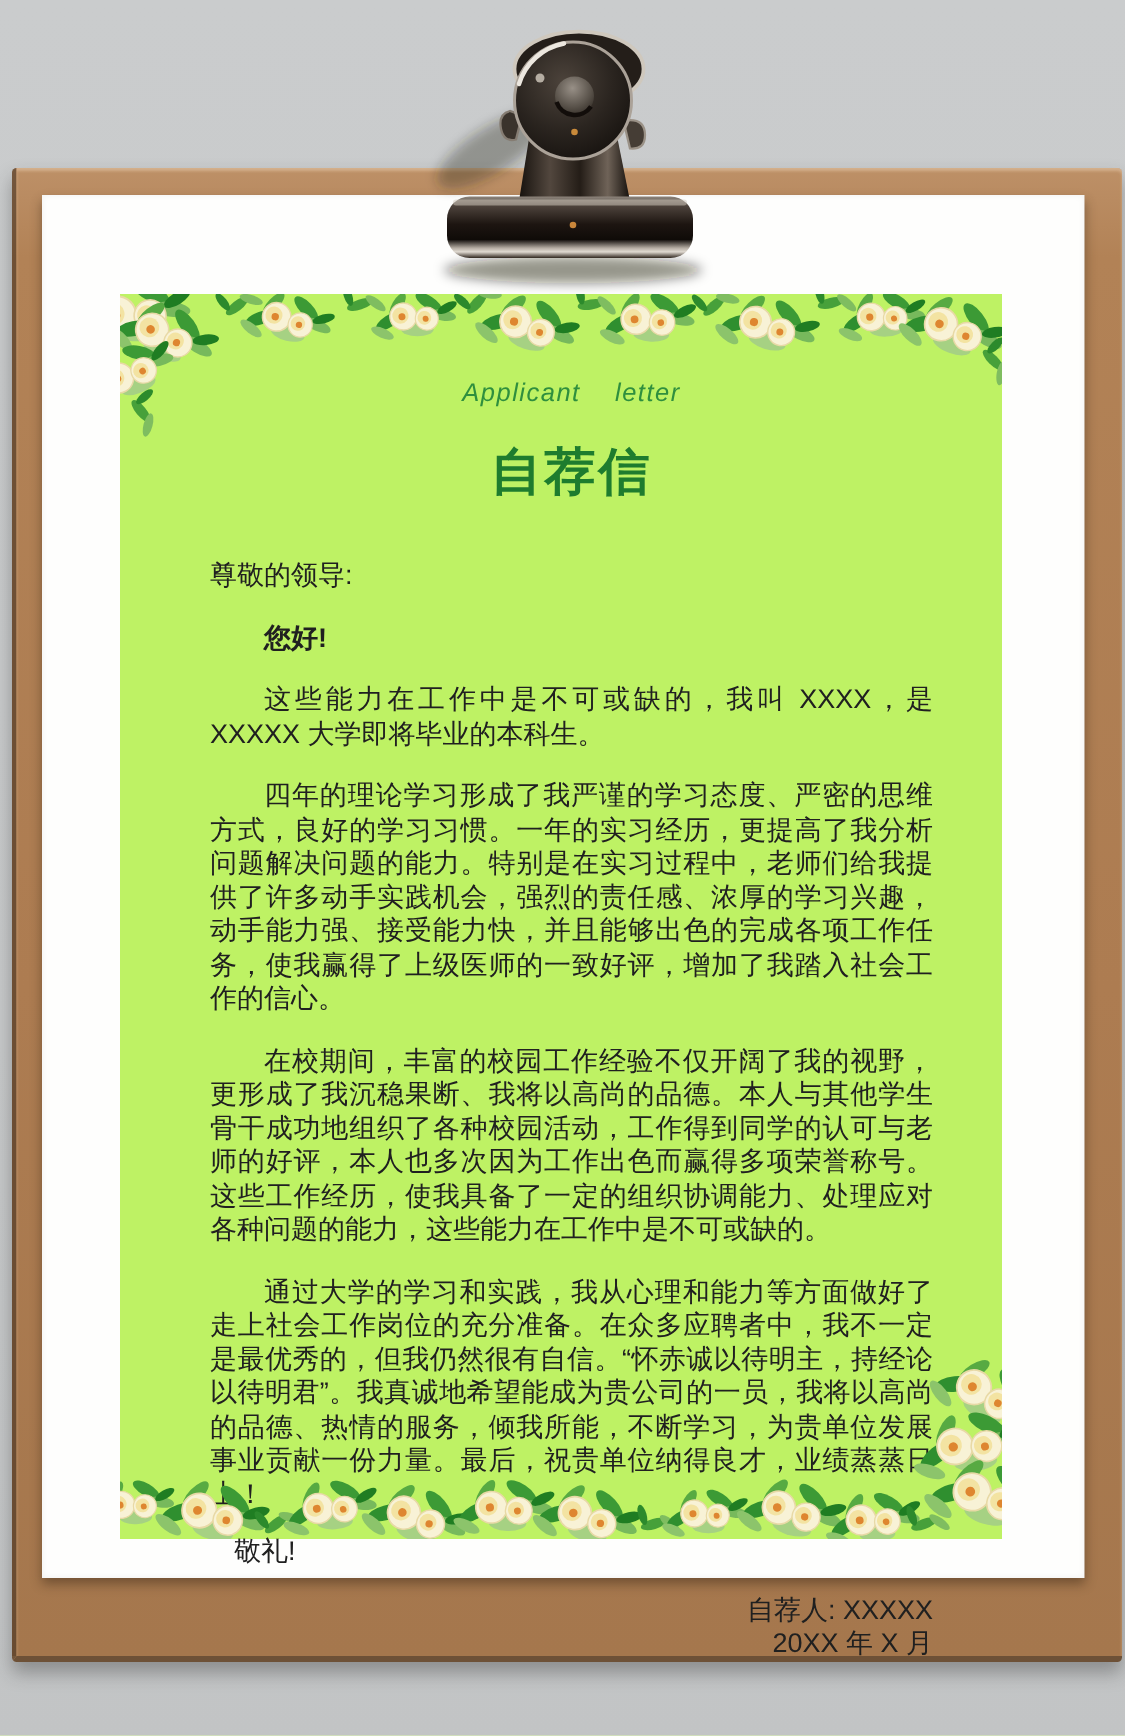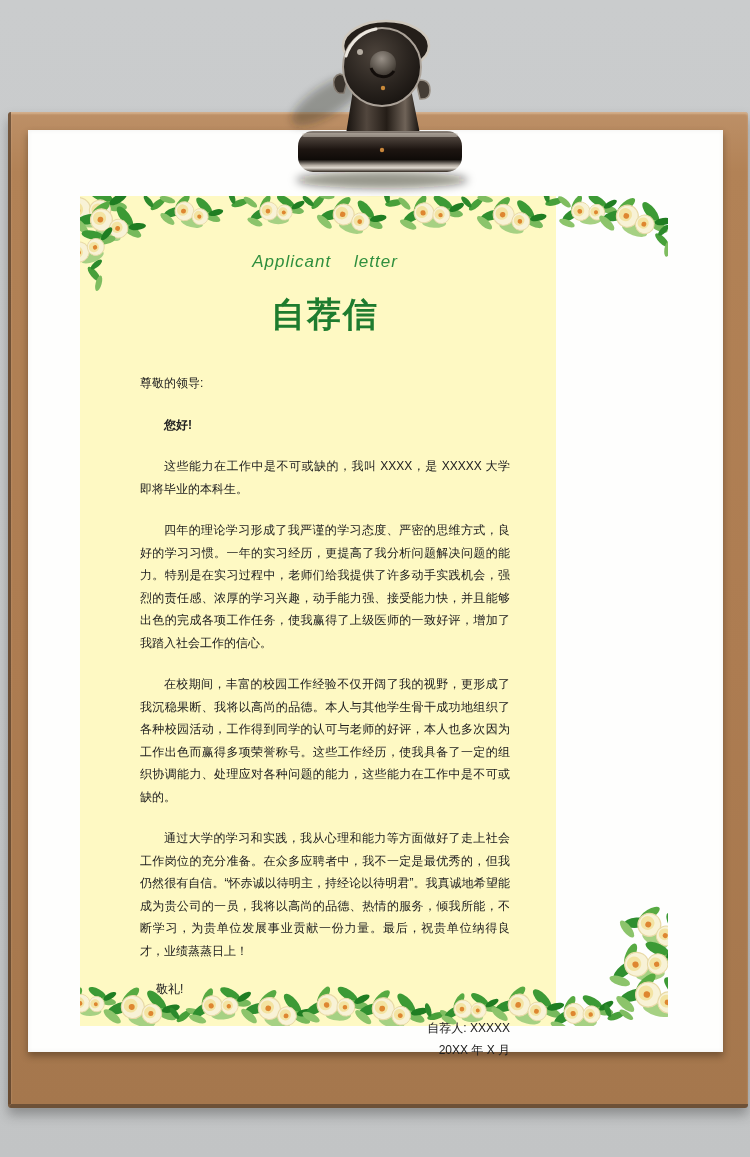--- a/index.html
+++ b/index.html
@@ -15,40 +15,40 @@
     border-bottom:4px solid rgba(58,40,24,.6);
     border-radius:3px;
     box-shadow:0 7px 12px rgba(40,40,40,.35), inset 0 2px 2px rgba(255,235,210,.35);
   }
   .paper{
     position:absolute;left:28px;top:130px;width:695px;height:922px;
     background:#fefefd;
     box-shadow:0 4px 7px rgba(50,35,20,.45), inset 0 0 5px rgba(0,0,0,.06);
   }
   .letter{
-    position:absolute;left:52px;top:66px;width:476px;height:830px;
-    background:#fef9c3;
+    position:absolute;left:52px;top:66px;width:588px;height:830px;
+    background:#bef264;
     box-sizing:border-box;
     padding:0 46px 0 60px;
     color:#202020;
   }
   .floral{position:absolute;left:0;pointer-events:none;}
   .floral.top{top:0;}
   .floral.bottom{bottom:0;}
   .eyebrow{
     margin:56px 0 0 0;text-align:center;
     font-style:italic;font-size:17px;letter-spacing:1px;
     color:#2f8f3e;white-space:pre;
   }
   .title{
     margin:20px 0 0 0;text-align:center;
     font-size:34px;font-weight:bold;letter-spacing:2px;
     color:#1e7c2e;
   }
-  .bodytext{font-size:12px;line-height:22.5px;}
+  .bodytext{font-size:18px;line-height:22.5px;}
   .salutation{margin:34px 0 0 0;}
   .greeting{margin:19px 0 0 0;text-indent:2em;font-weight:bold;}
   .para{margin:19px 0 0 0;text-indent:2em;text-align:justify;}
   .closing1{margin:19px 0 0 0;text-indent:2em;}
   .closing2{margin:16px;}
   .sigblock{text-align:right;margin:0;}
   .clip-svg{position:absolute;left:270px;top:0;width:220px;height:205px;}
 </style>
 </head>
 <body>

